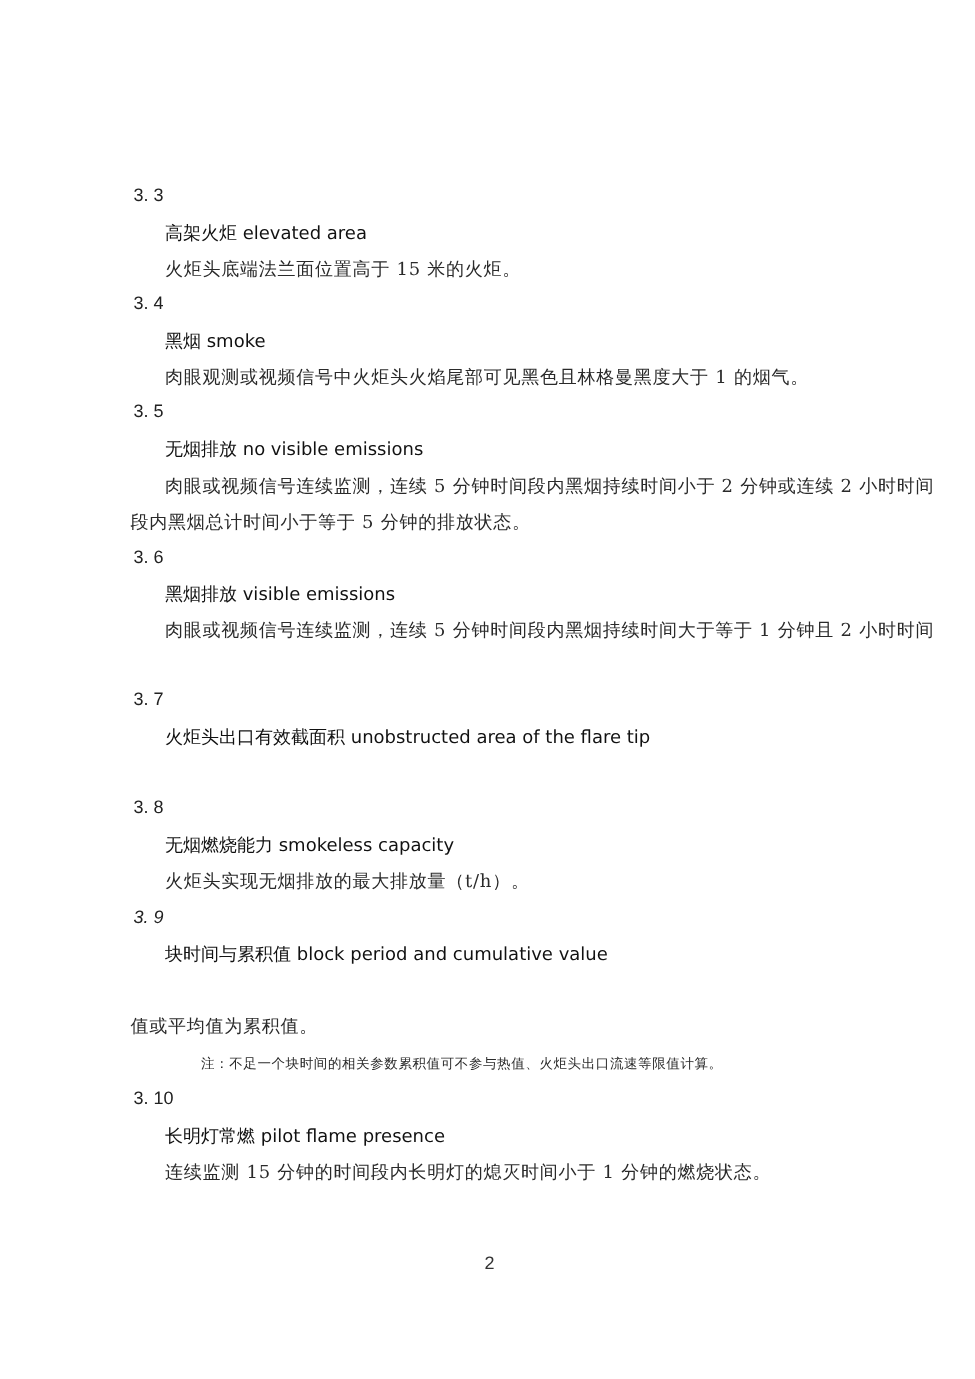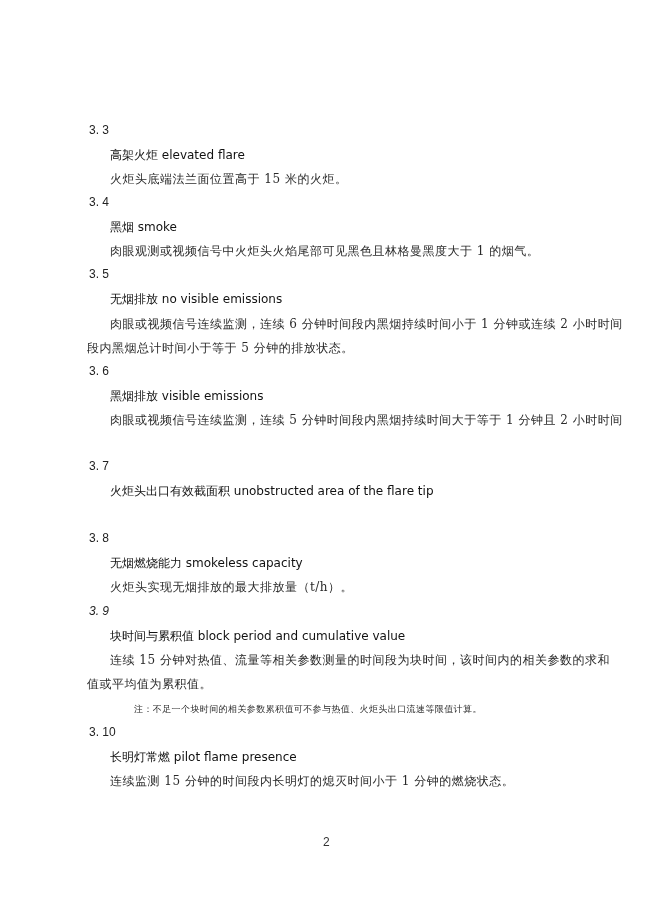--- a/index.html
+++ b/index.html
@@ -63,46 +63,45 @@
       color: #333;
       left: 323px;
     }
   </style>
 </head>
 <body>
 
 <div class="page">
 
   <div class="abs secnum" style="top:123px;">3. 3</div>
-  <div class="abs term" style="top:147px;">高架火炬  elevated flare</div>
+  <div class="abs term" style="top:147px;">高架火炬  elevated area</div>
   <div class="abs def" style="top:171px;">火炬头底端法兰面位置高于 15 米的火炬。</div>
 
   <div class="abs secnum" style="top:195px;">3. 4</div>
   <div class="abs term" style="top:219px;">黑烟  smoke</div>
   <div class="abs def" style="top:243px;">肉眼观测或视频信号中火炬头火焰尾部可见黑色且林格曼黑度大于 1 的烟气。</div>
 
   <div class="abs secnum" style="top:267px;">3. 5</div>
   <div class="abs term" style="top:291px;">无烟排放  no visible emissions</div>
-  <div class="abs def" style="top:316px;">肉眼或视频信号连续监测，连续 6 分钟时间段内黑烟持续时间小于 1 分钟或连续 2 小时时间</div>
+  <div class="abs def" style="top:316px;">肉眼或视频信号连续监测，连续 5 分钟时间段内黑烟持续时间小于 2 分钟或连续 2 小时时间</div>
   <div class="abs def cont" style="top:340px;">段内黑烟总计时间小于等于 5 分钟的排放状态。</div>
 
   <div class="abs secnum" style="top:364px;">3. 6</div>
   <div class="abs term" style="top:388px;">黑烟排放 visible emissions</div>
   <div class="abs def" style="top:412px;">肉眼或视频信号连续监测，连续 5 分钟时间段内黑烟持续时间大于等于 1 分钟且 2 小时时间</div>
 
   <div class="abs secnum" style="top:459px;">3. 7</div>
   <div class="abs term" style="top:483px;">火炬头出口有效截面积  unobstructed area of the flare tip</div>
 
   <div class="abs secnum" style="top:531px;">3. 8</div>
   <div class="abs term" style="top:555px;">无烟燃烧能力  smokeless capacity</div>
   <div class="abs def" style="top:579px;">火炬头实现无烟排放的最大排放量（t/h）。</div>
 
   <div class="abs secnum" style="top:604px;font-style:italic;">3. 9</div>
   <div class="abs term" style="top:628px;">块时间与累积值  block period and cumulative value</div>
-  <div class="abs def" style="top:652px;">连续 15 分钟对热值、流量等相关参数测量的时间段为块时间，该时间内的相关参数的求和</div>
   <div class="abs def cont" style="top:676px;">值或平均值为累积值。</div>
   <div class="abs note" style="top:703px;">注：不足一个块时间的相关参数累积值可不参与热值、火炬头出口流速等限值计算。</div>
 
   <div class="abs secnum" style="top:725px;">3. 10</div>
   <div class="abs term" style="top:749px;">长明灯常燃  pilot flame presence</div>
   <div class="abs def" style="top:773px;">连续监测 15 分钟的时间段内长明灯的熄灭时间小于 1 分钟的燃烧状态。</div>
 
   <div class="abs pagenum" style="top:835px;">2</div>
 
 </div>

